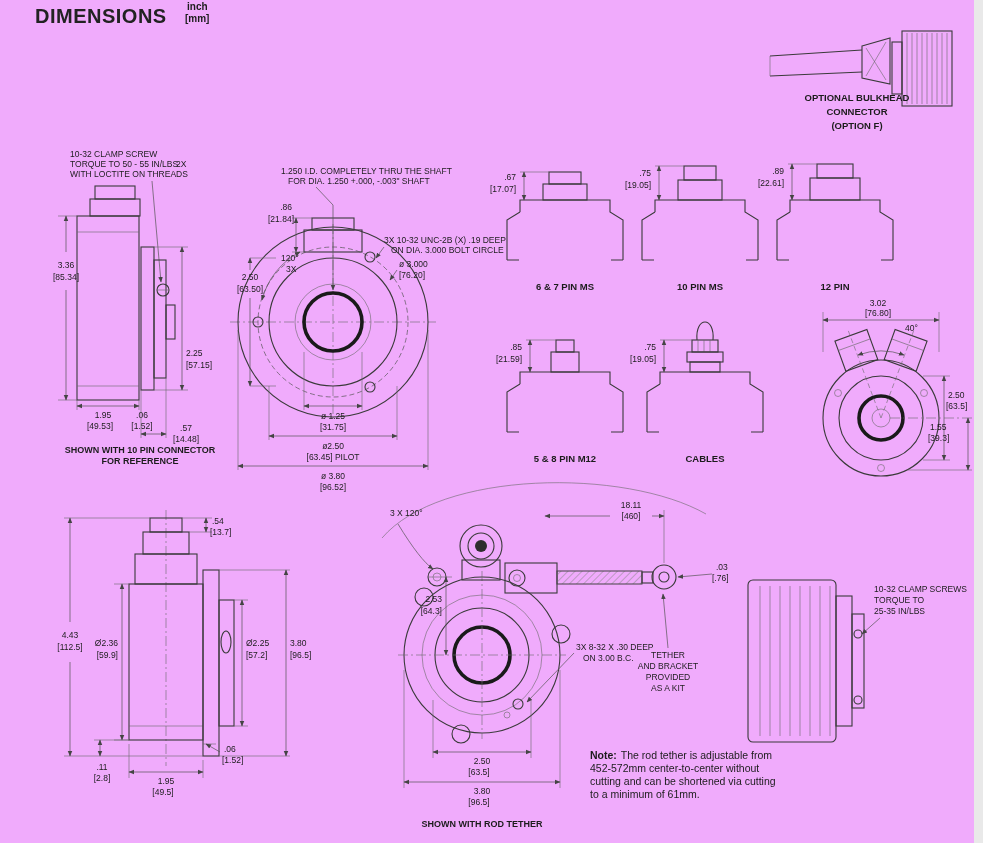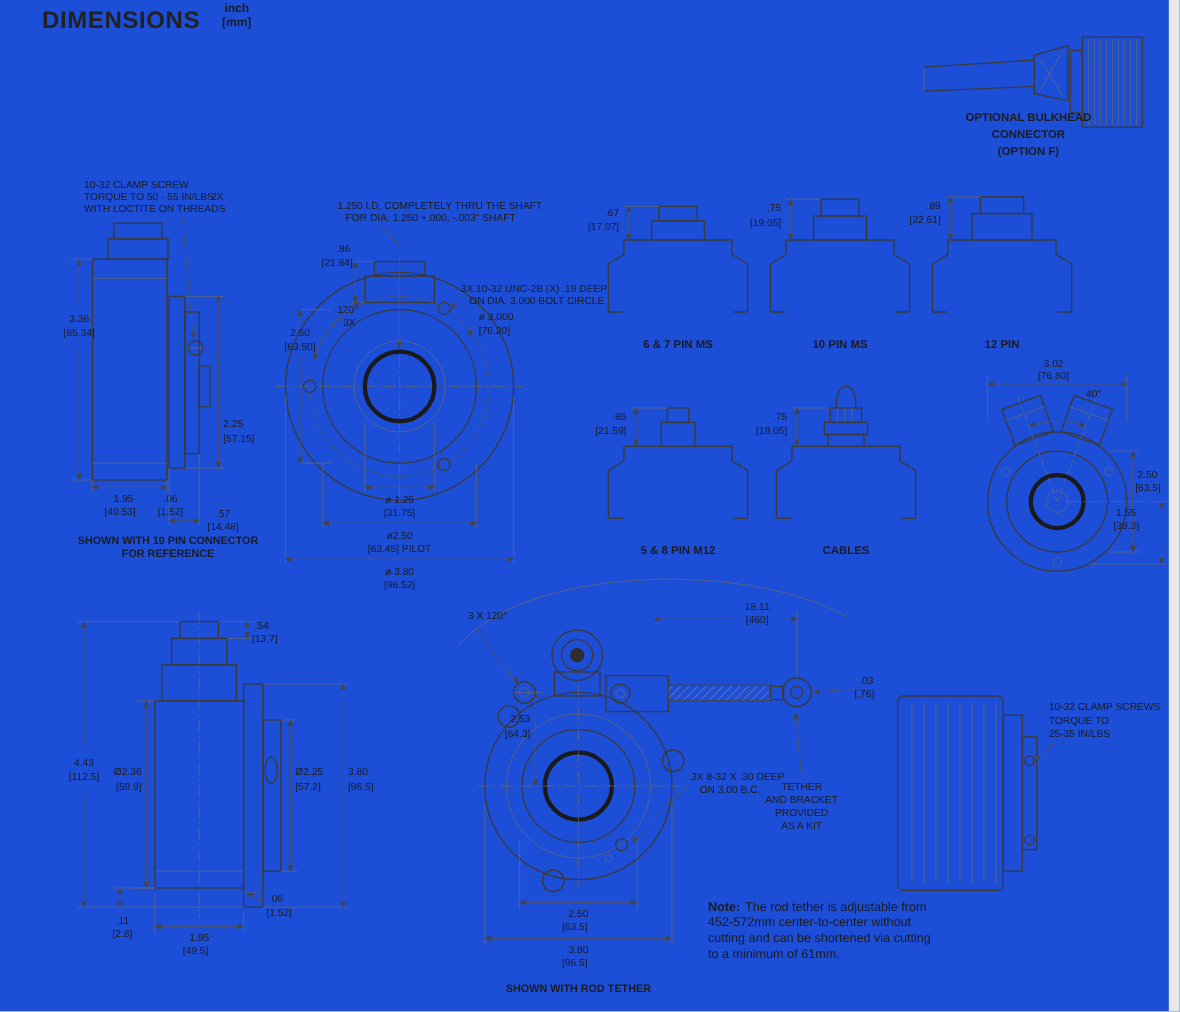--- a/index.html
+++ b/index.html
@@ -1,16 +1,16 @@
 <!DOCTYPE html>
 <html><head>
 <meta charset="utf-8">
 <style>
   html,body{margin:0;padding:0;background:#fff;}
-  .stage{position:relative;width:983px;height:843px;background:#1d4ed8;overflow:hidden;
+  .stage{position:relative;width:983px;height:843px;background:#f0abfc;overflow:hidden;
          font-family:"Liberation Sans",sans-serif;}
   svg text{font-family:"Liberation Sans",sans-serif;fill:#1c1c1c;}
   .title-t{font-size:20px;font-weight:bold;letter-spacing:.5px;fill:#222;}
   .unit-t{font-size:10px;font-weight:bold;}
   .dim-t{font-size:8.5px;}
   .cap-t{font-size:9px;font-weight:bold;}
   .lbl-t{font-size:9.5px;font-weight:bold;}
   .note-t{font-size:10.5px;}
   .mid{text-anchor:middle;}
   .end{text-anchor:end;}

